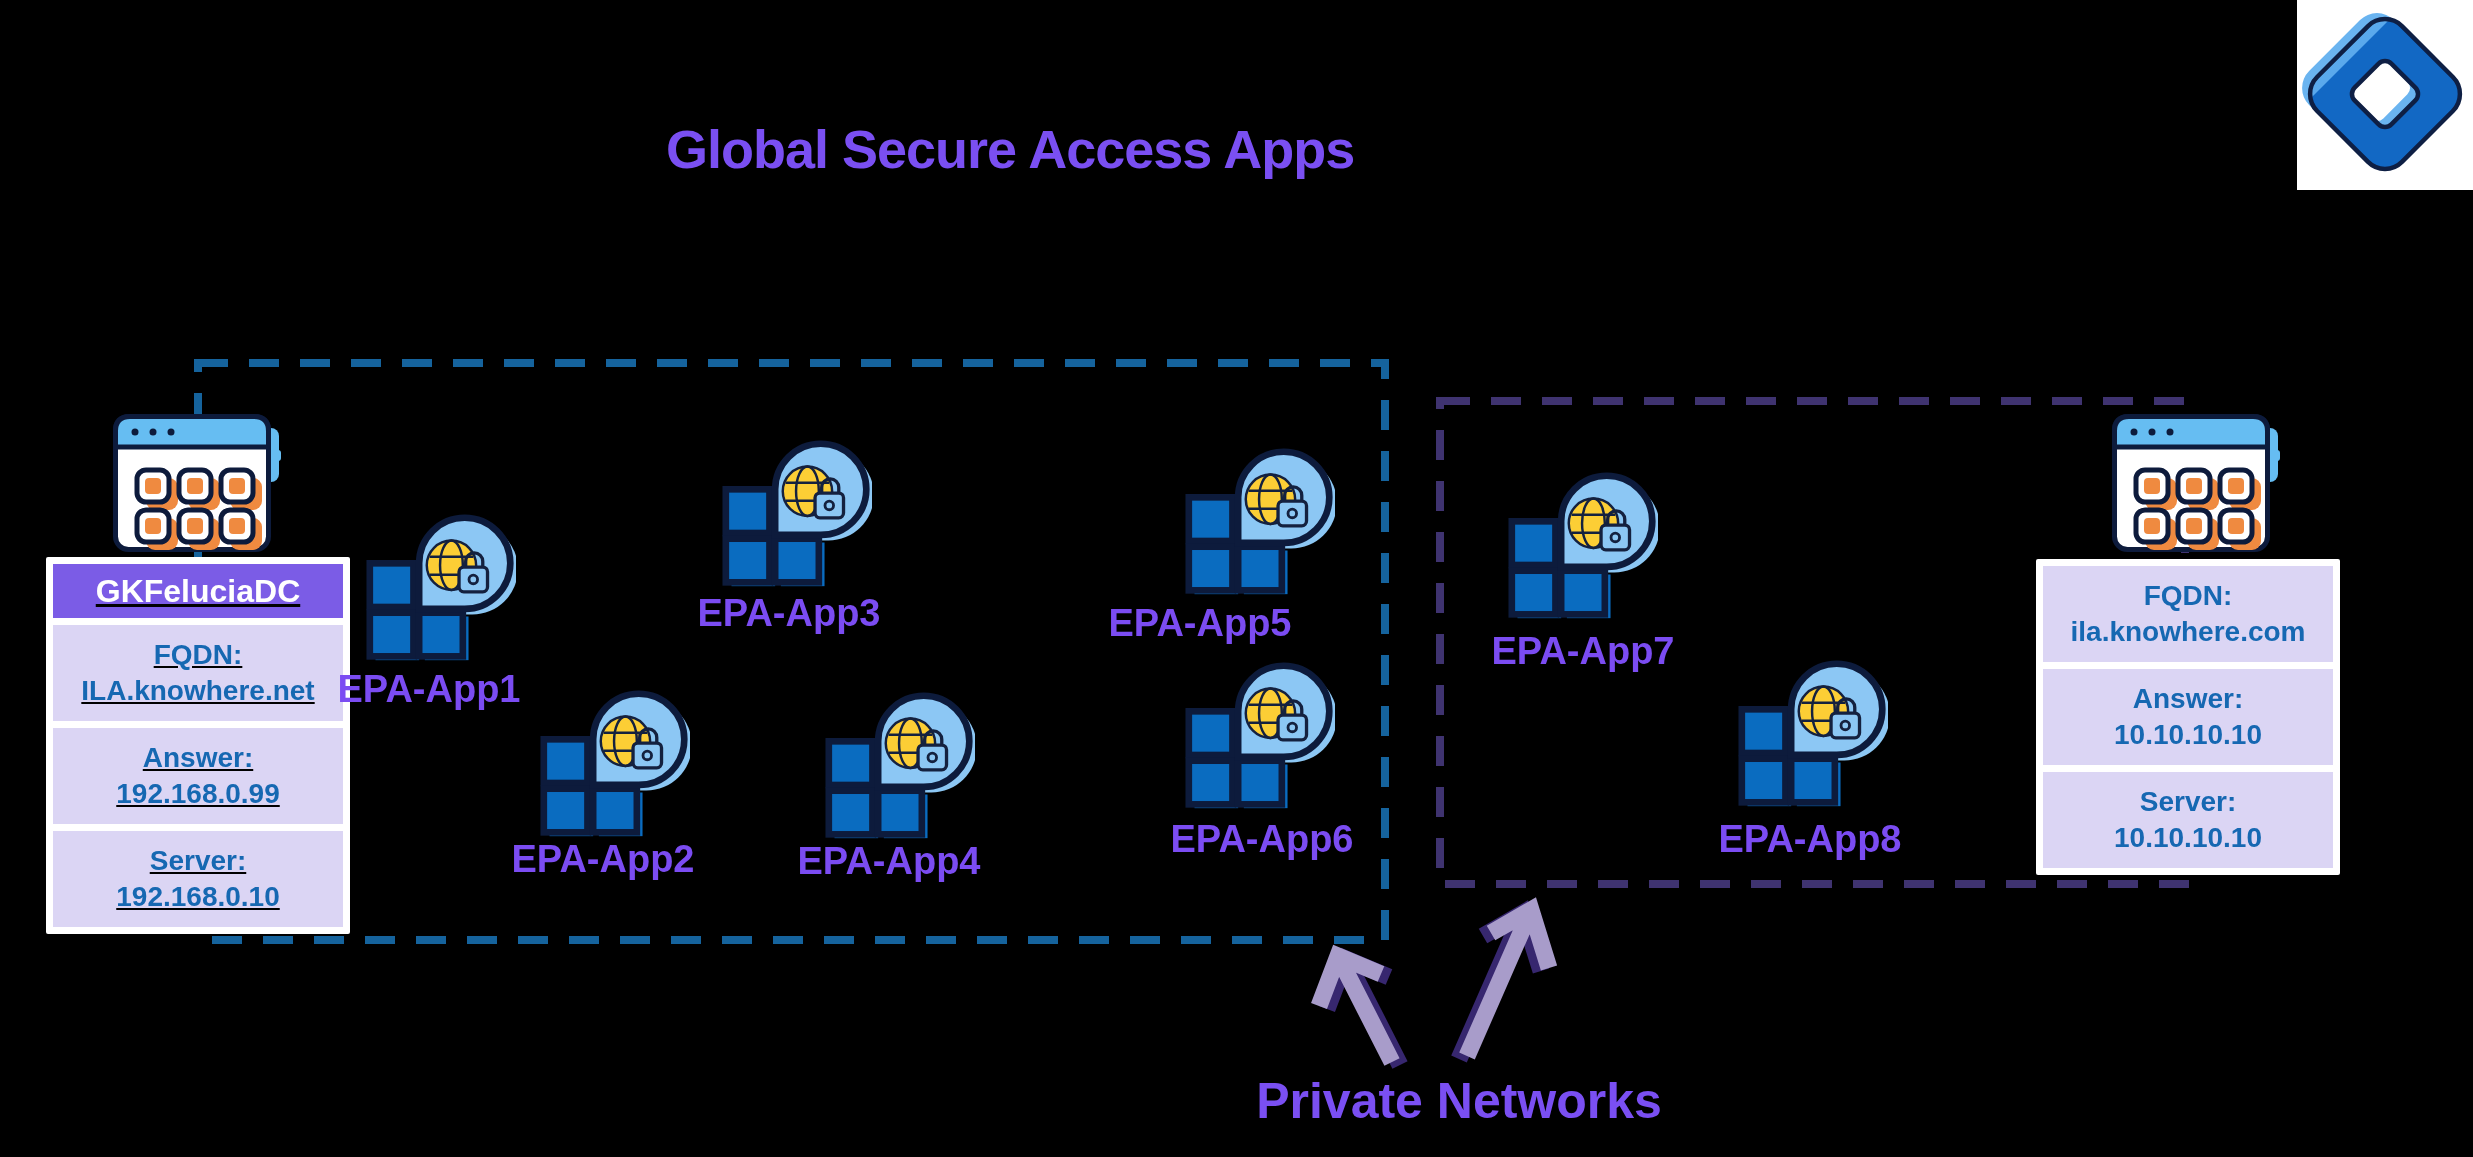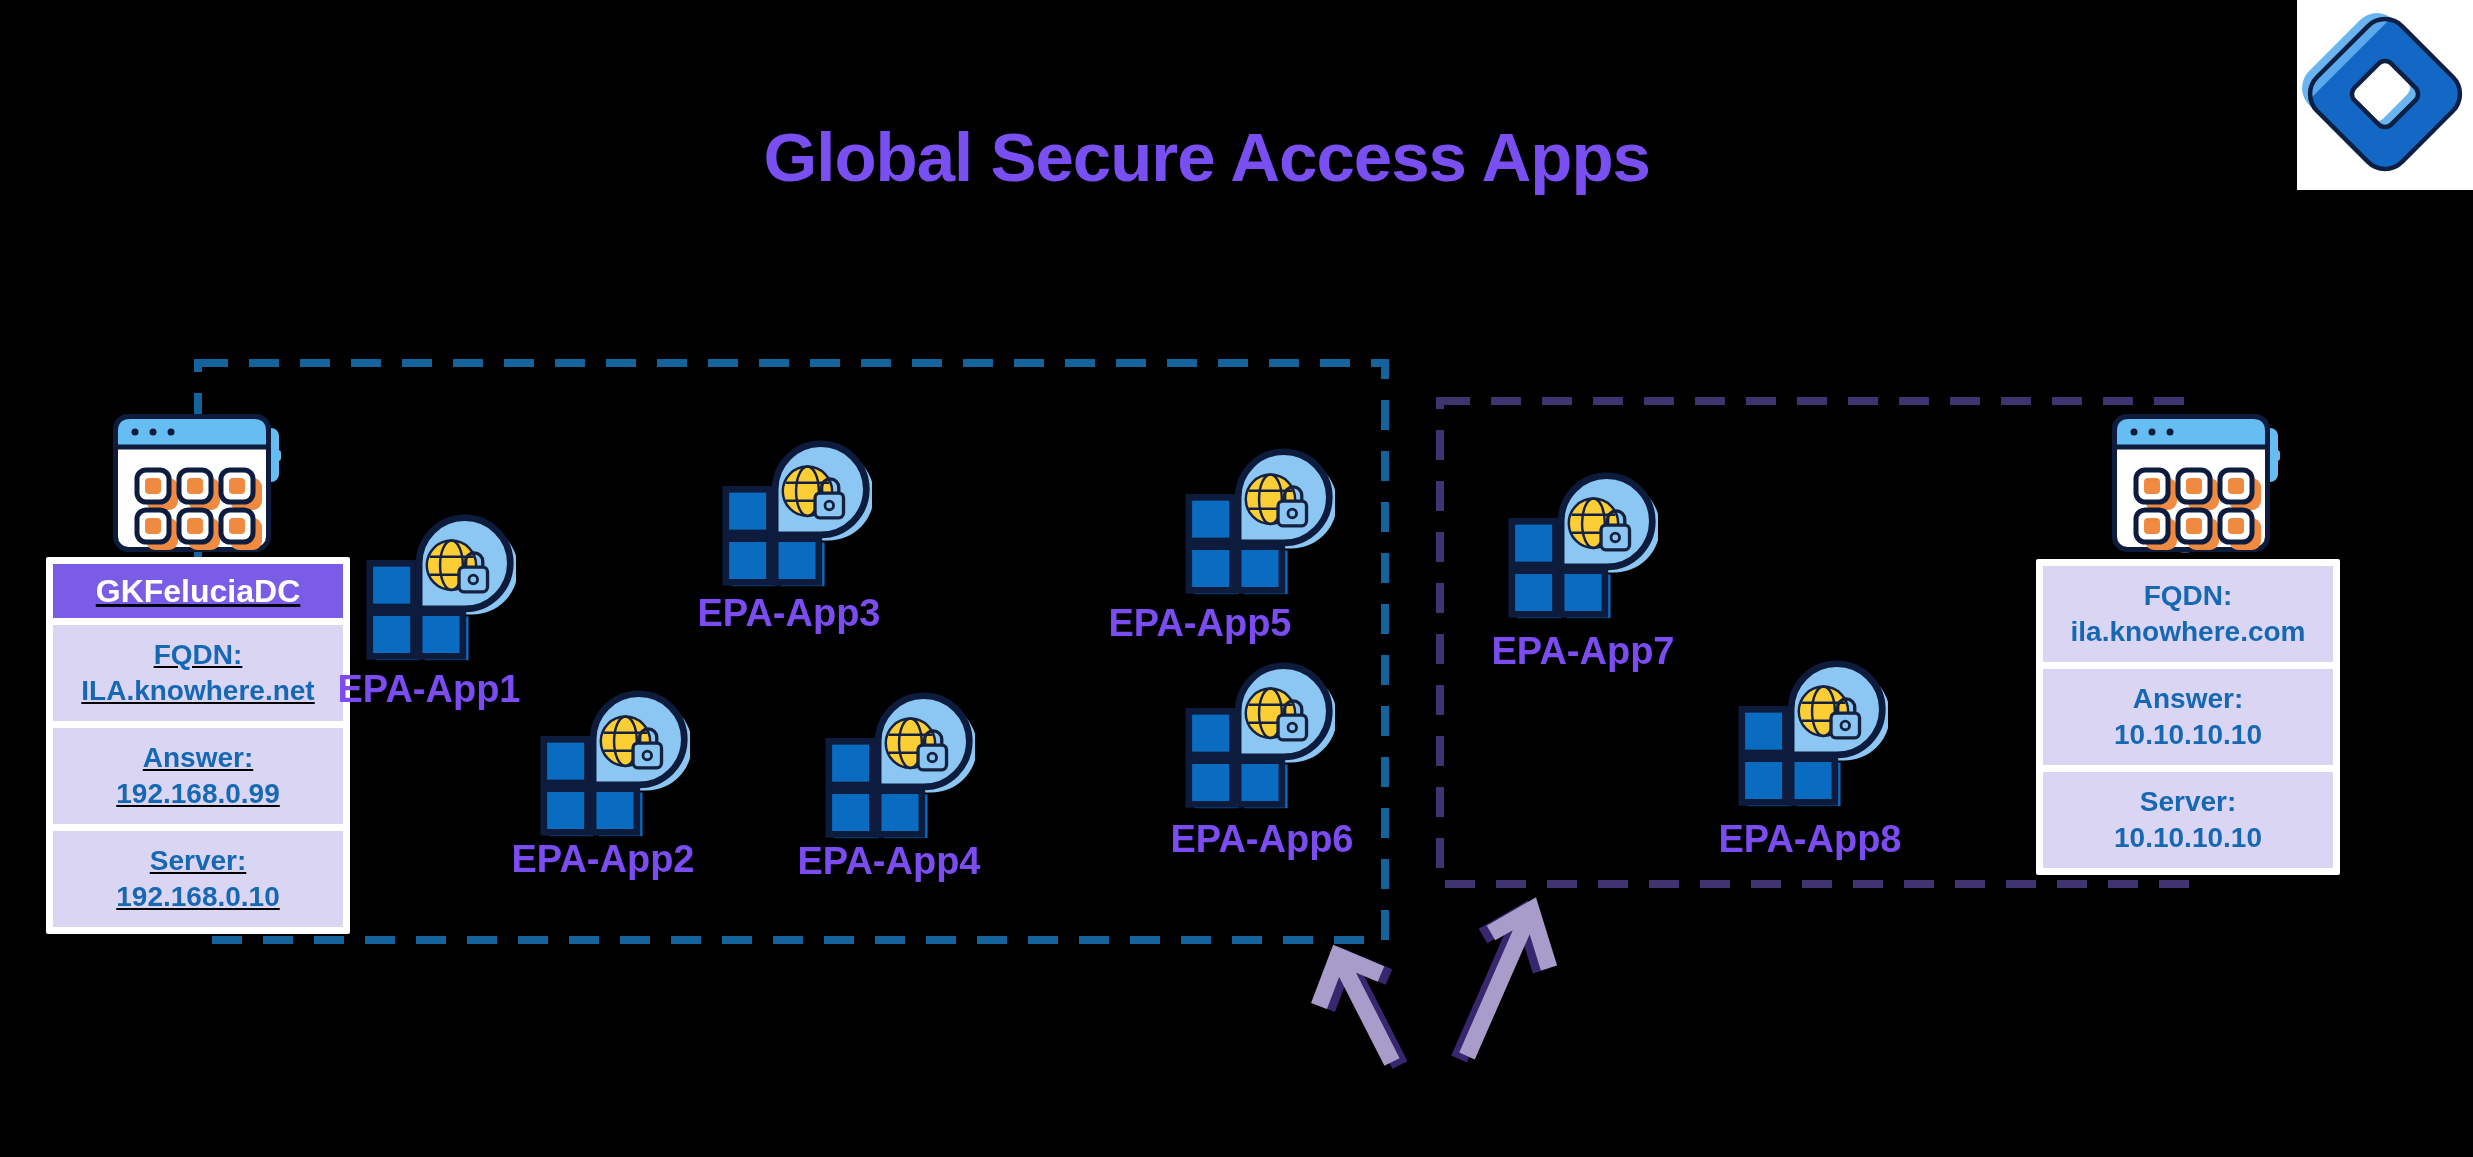--- a/index.html
+++ b/index.html
@@ -8,22 +8,22 @@
     overflow:hidden;font-family:"Liberation Sans",sans-serif;
   }
   .abs{position:absolute;}
   svg{display:block;}
 
   
   .bg-overlay,.fg-overlay{position:absolute;left:0;top:0;pointer-events:none;}
 
   
   .title{
-    position:absolute;left:650px;top:118px;width:1000px;text-align:right;
-    font-size:69px;font-weight:bold;color:var(--title_purple,#7a4ff2);letter-spacing:-1px;
+    position:absolute;left:666px;top:118px;width:1000px;text-align:left;
+    font-size:54px;font-weight:bold;color:var(--title_purple,#7a4ff2);letter-spacing:-1px;
   }
   .private-label{
     position:absolute;left:1459px;top:1072px;transform:translateX(-50%);
     font-size:50px;font-weight:bold;color:var(--title_purple,#7a4ff2);white-space:nowrap;
   }
 
   
   .dns-table{
     position:absolute;width:304px;background:#fff;padding:7px;box-sizing:border-box;
     display:flex;flex-direction:column;gap:7px;border-radius:2px;
@@ -255,14 +255,15 @@
     <g>
       <path class="arrow-dark" transform="translate(8,3)" d="M1392 1062 L1338 956 M1319 1006 L1338 956 L1381 974"></path>
       <path class="arrow-light" d="M1392 1062 L1338 956 M1319 1006 L1338 956 L1381 974"></path>
     </g>
     <g>
       <path class="arrow-dark" transform="translate(-8,3)" d="M1467 1056 L1531 910 M1491 933 L1531 910 L1549 968"></path>
       <path class="arrow-light" d="M1467 1056 L1531 910 M1491 933 L1531 910 L1549 968"></path>
     </g>
   </svg>
 
+  <div class="private-label">Private Networks</div>
 
 </div>
 
 </body></html>

